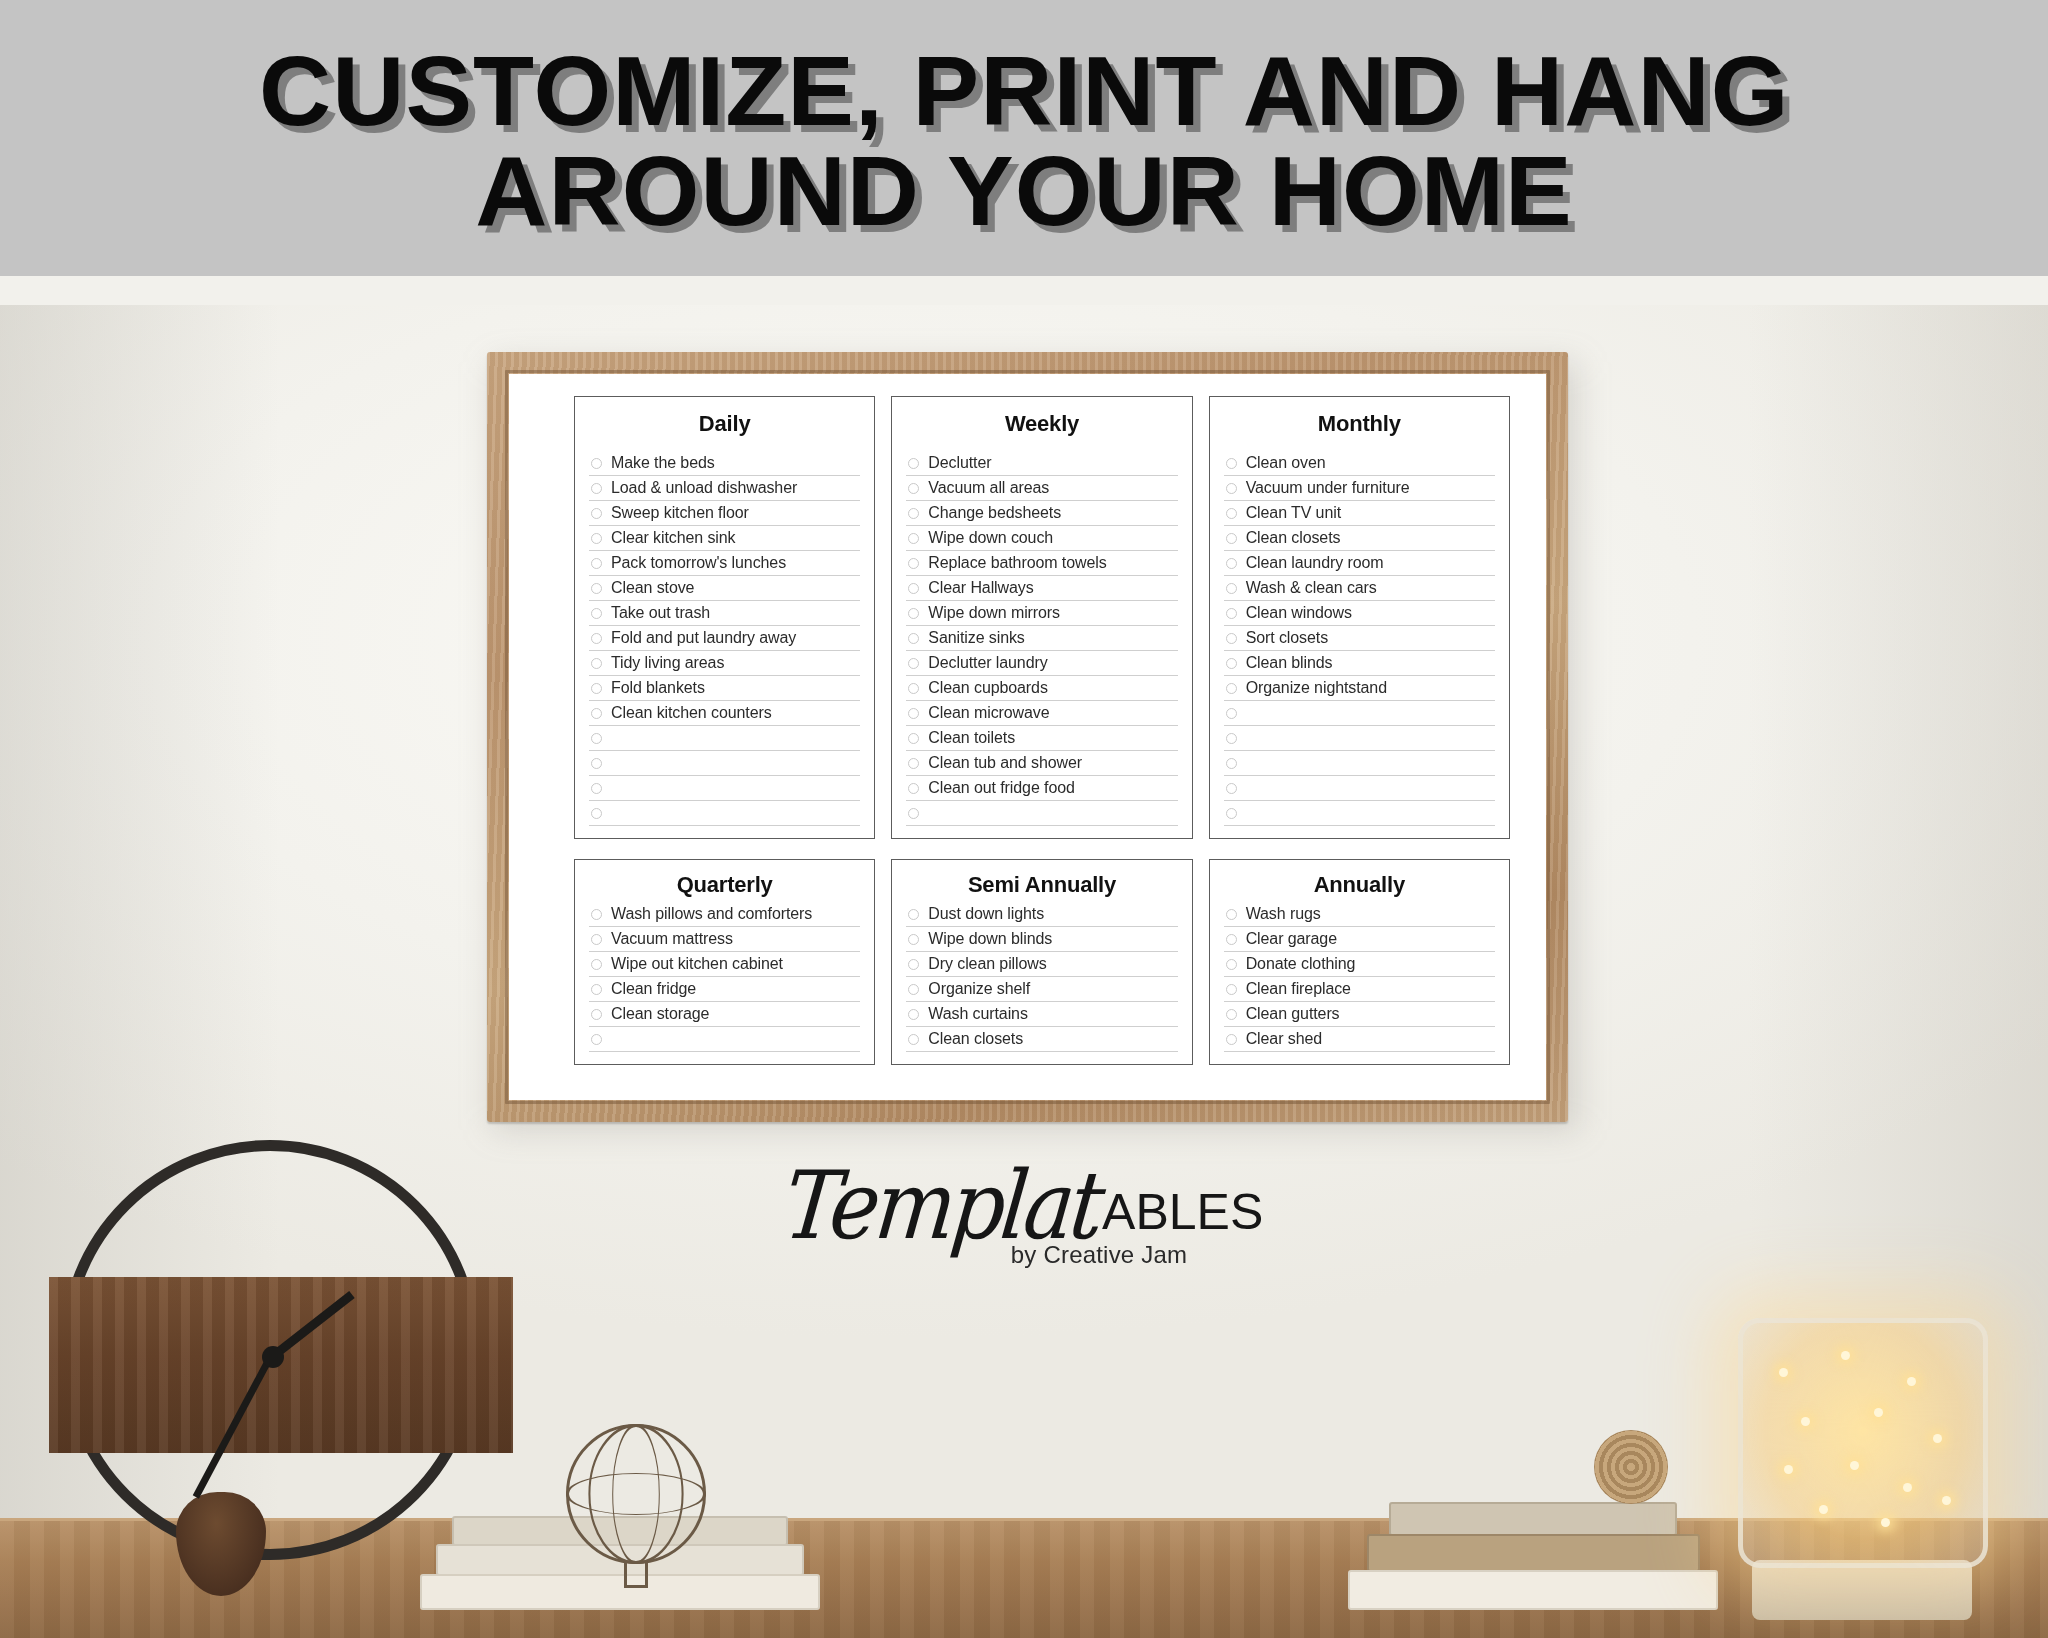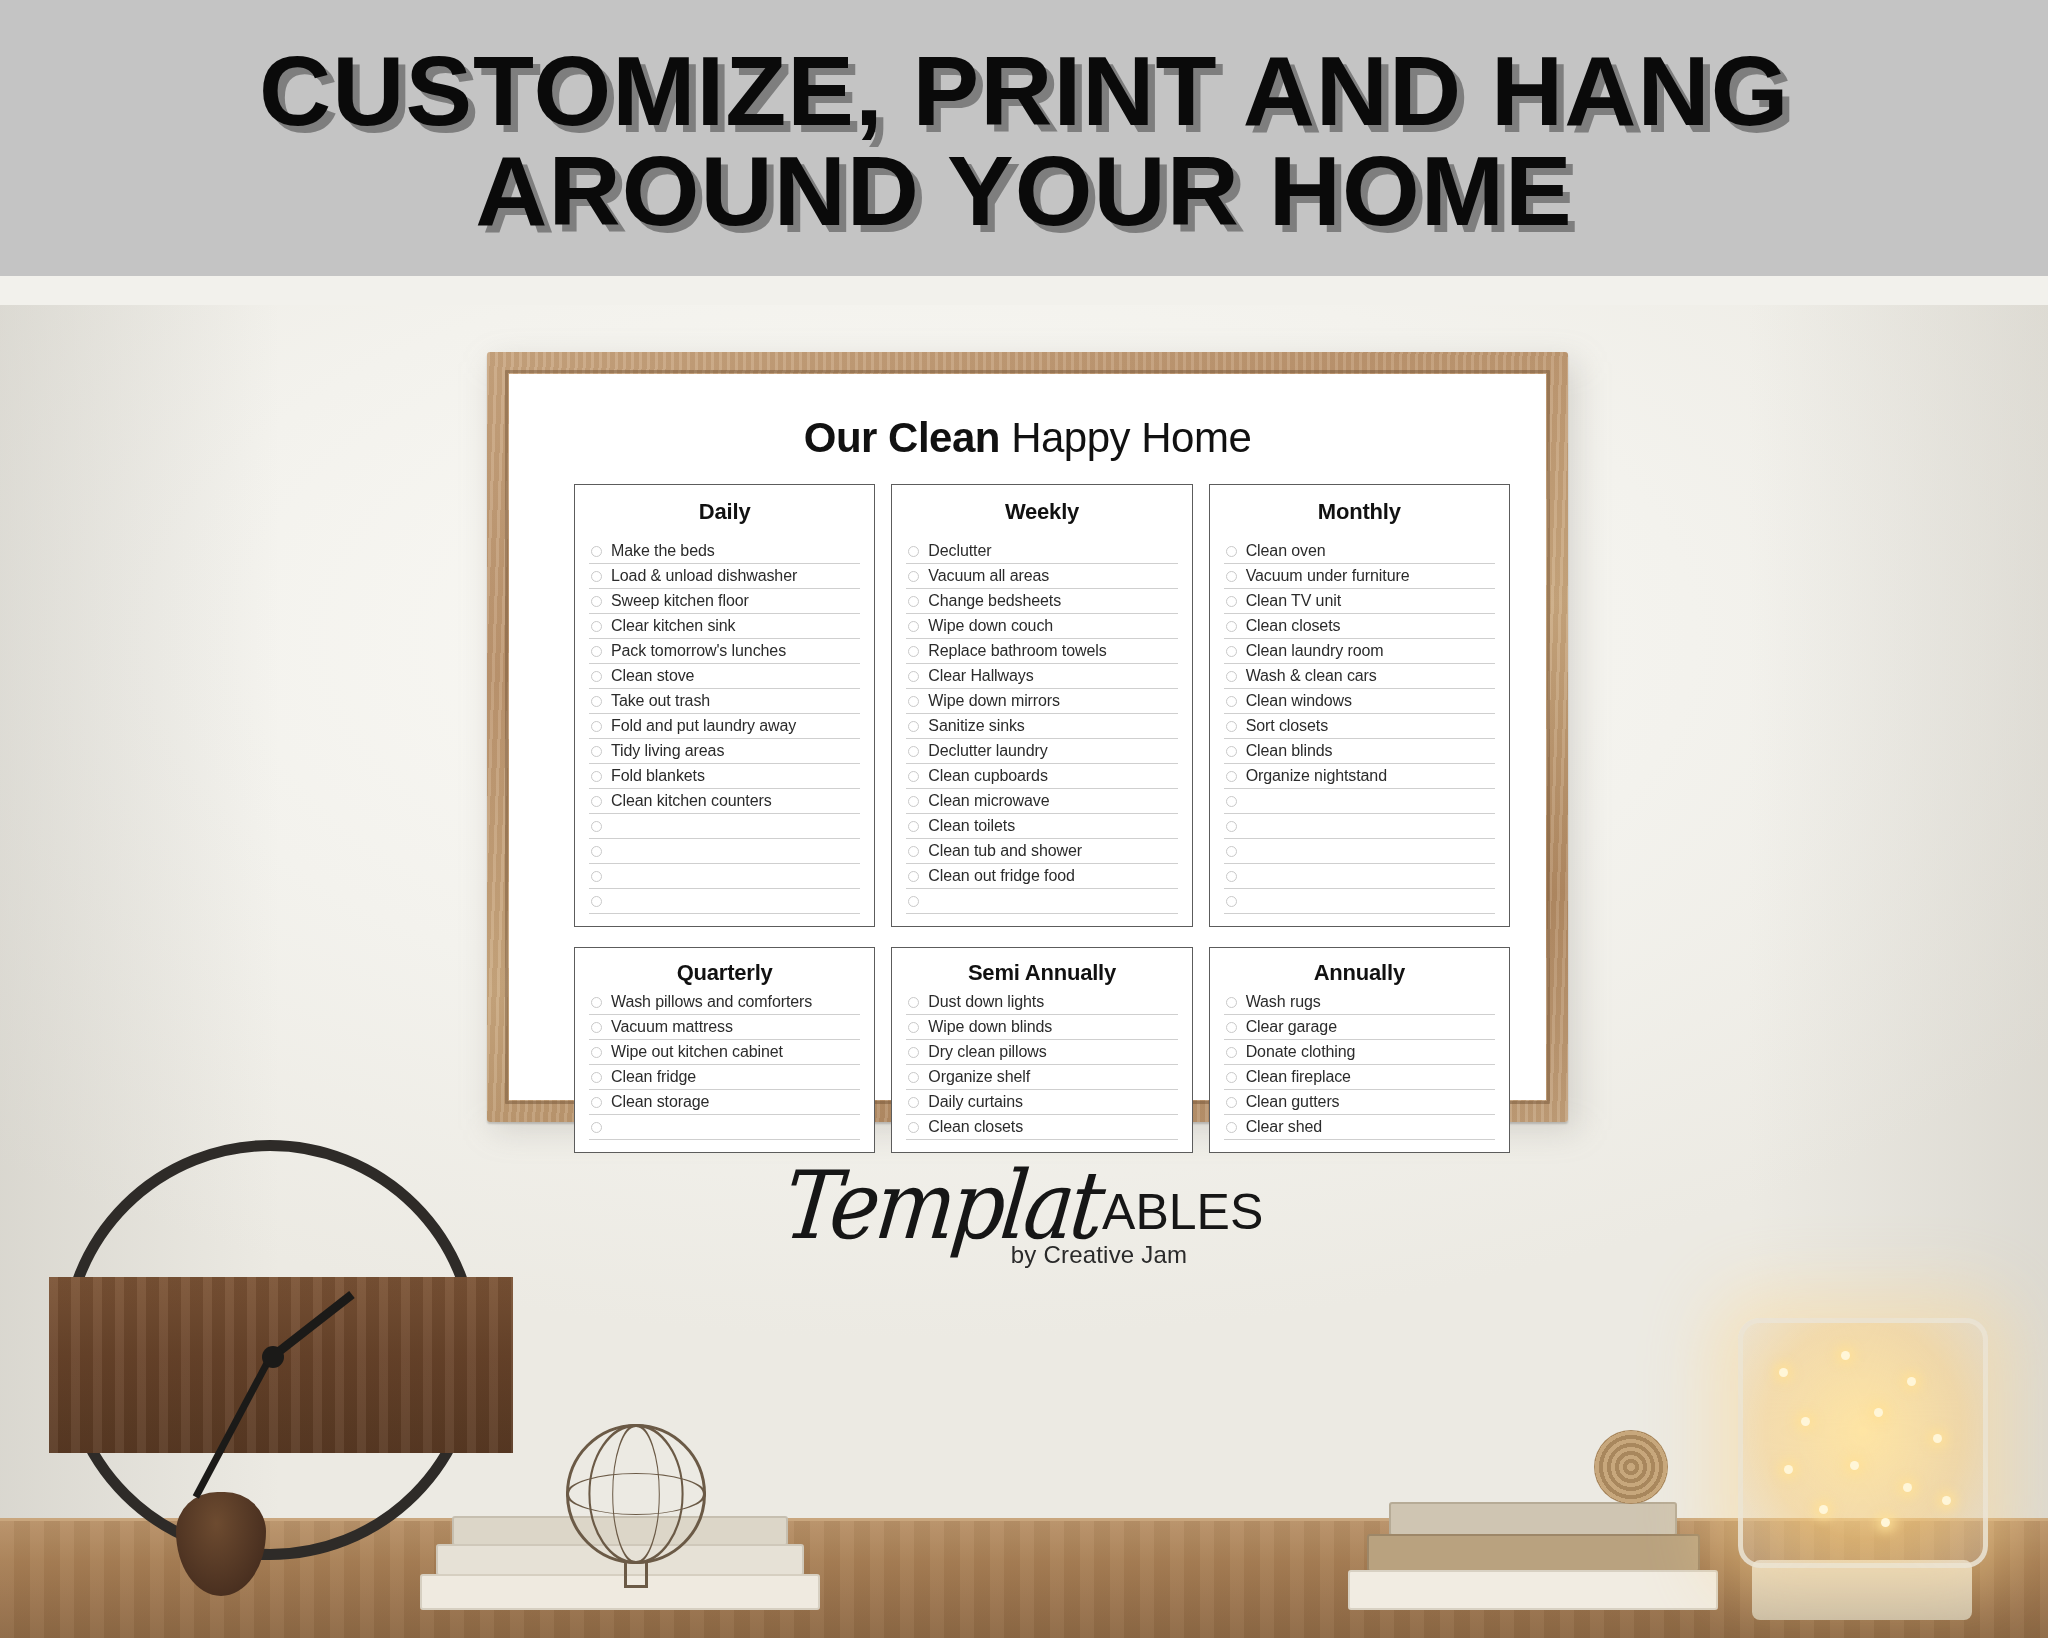--- a/index.html
+++ b/index.html
@@ -407,23 +407,20 @@
       <i style="left:86%;top:74%"></i>
   </div>
 </div>
 
 <div class="frame-shadow"></div>
 <div class="frame">
   <div class="frame-inner-bevel"></div>
 
   <div class="poster">
 
-    <h1 class="poster-title">
-      <span class="bold">Our Clean</span><span> Happy Home</span>
-    </h1>
 
 
     <div class="grid-row top">
         <div class="card">
           <div class="card-title">Daily</div>
           <div class="task">
             <span class="bubble"></span>
             <span class="task-label">Make the beds</span>
           </div>
           <div class="task">
@@ -651,21 +648,21 @@
           <div class="task">
             <span class="bubble"></span>
             <span class="task-label">Dry clean pillows</span>
           </div>
           <div class="task">
             <span class="bubble"></span>
             <span class="task-label">Organize shelf</span>
           </div>
           <div class="task">
             <span class="bubble"></span>
-            <span class="task-label">Daily curtains</span>
+            <span class="task-label">Wash curtains</span>
           </div>
           <div class="task">
             <span class="bubble"></span>
             <span class="task-label">Clean closets</span>
           </div>
         </div>
         <div class="card bottom">
           <div class="card-title">Annually</div>
           <div class="task">
             <span class="bubble"></span>

